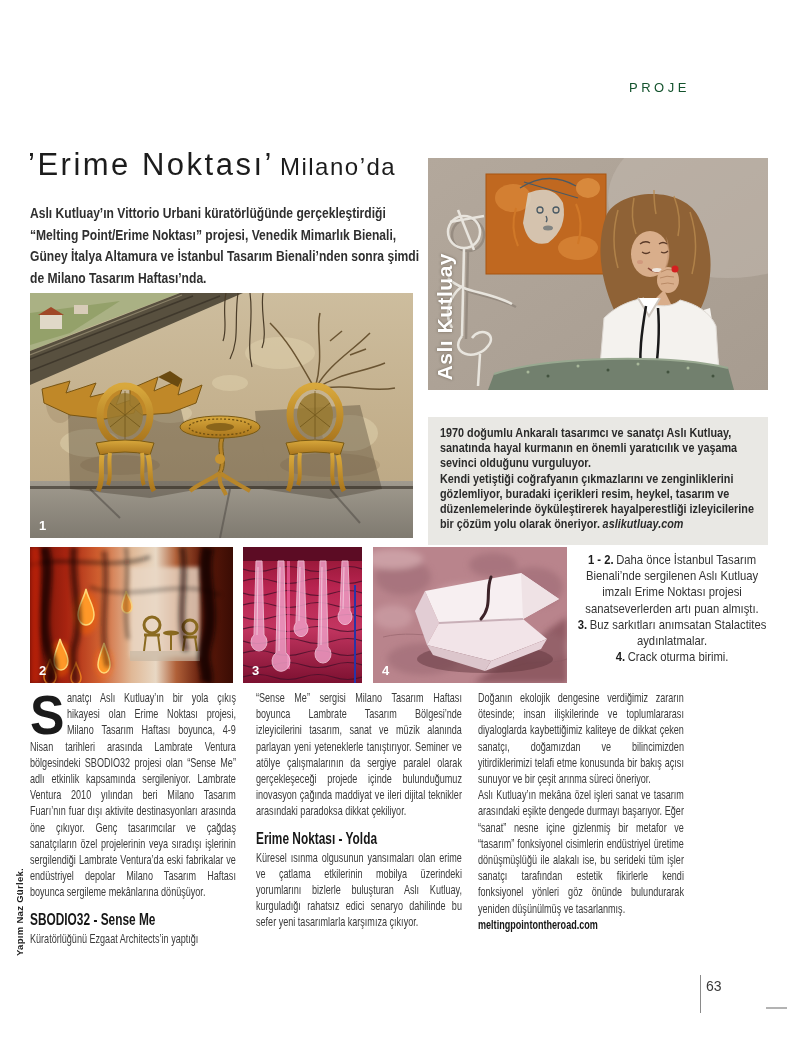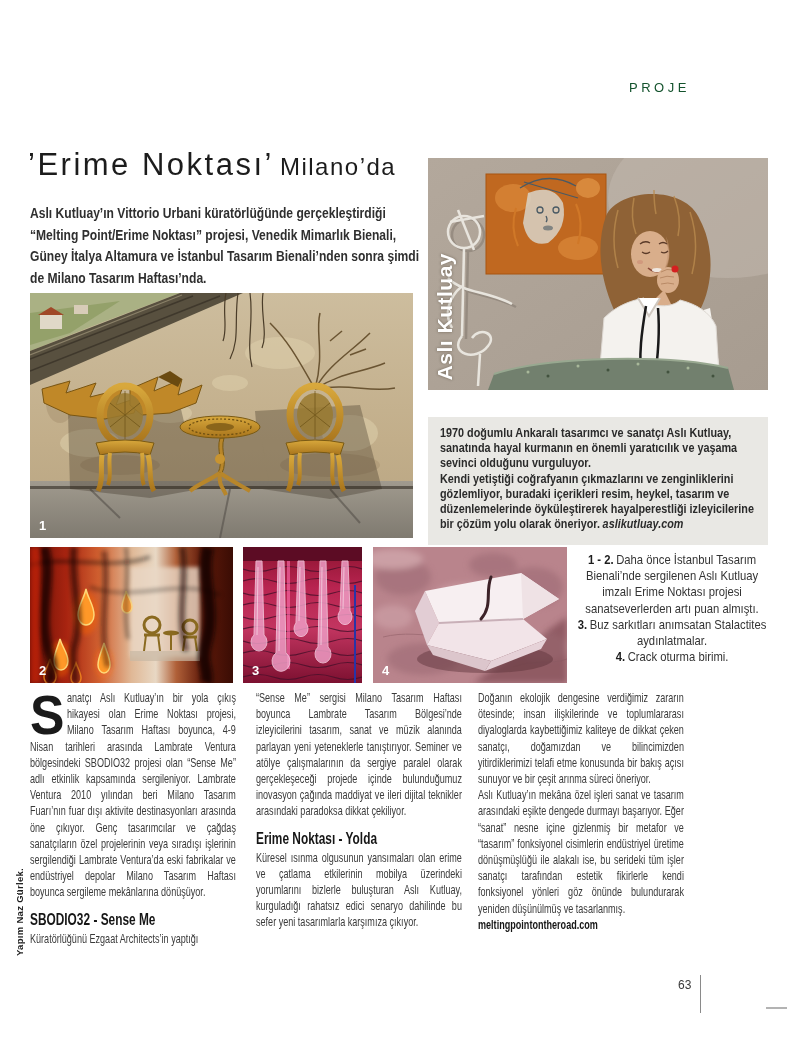--- a/index.html
+++ b/index.html
@@ -46,21 +46,21 @@
   .col3{left:478px;}
   .subhead{margin:9px 0 3px 0;font-size:16.5px;line-height:18px;font-weight:bold;color:#161616;text-align:left;}
   .dropcap{float:left;font-weight:bold;font-size:56px;line-height:44px;color:#1a1a1a;
            display:inline-block;transform:scaleX(1.28);transform-origin:0 0;margin:3px 14px 0 0;}
   .bold-link{font-weight:bold;color:#161616;text-align:left;}
   
   .credit{position:absolute;left:14px;top:956px;transform:rotate(-90deg);transform-origin:0 0;
           white-space:nowrap;font-size:9.5px;font-weight:bold;letter-spacing:0.3px;color:#1d1d1d;}
   
   .folio-line{position:absolute;left:700px;top:975px;width:1px;height:38px;background:#8a8a8a;}
-  .folio{position:absolute;left:678px;top:978px;font-size:12px;color:#3a3a3a;}
+  .folio{position:absolute;left:706px;top:978px;font-size:14px;color:#3a3a3a;}
   .corner-dash{position:absolute;left:766px;top:1007px;width:21px;height:2px;background:#b3b3b3;}
 </style>
 </head>
 <body>
 
 <div class="page">
 
   <div class="proje">PROJE</div>
 
   <h1 class="title"><span class="t-main">’Erime Noktası’</span><span class="t-sub">Milano’da</span></h1>

